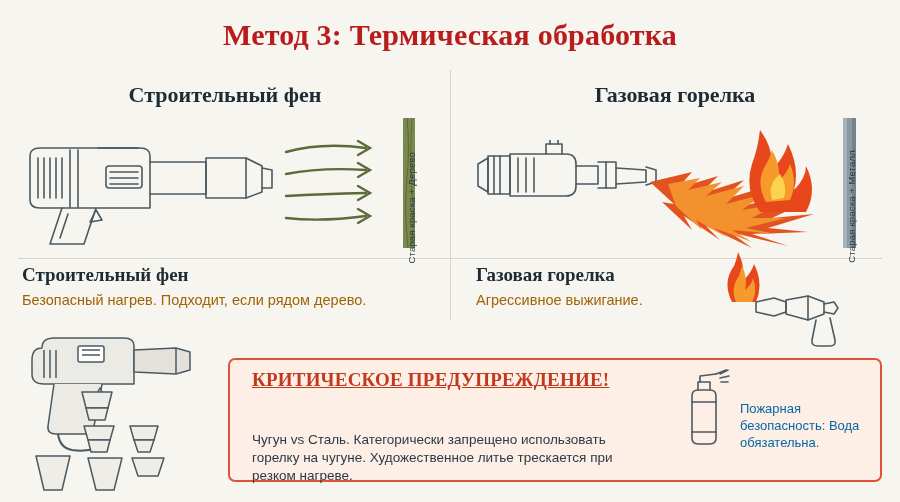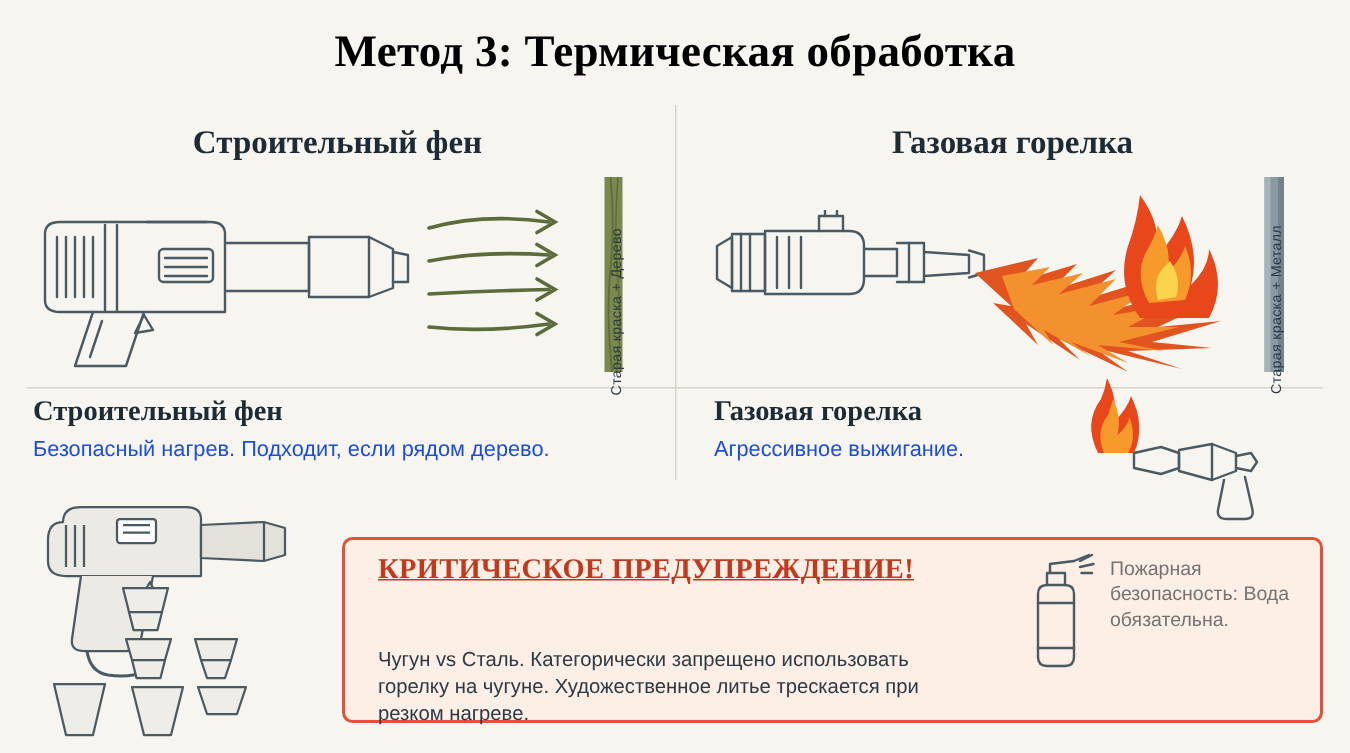--- a/index.html
+++ b/index.html
@@ -12,21 +12,21 @@
     position:relative;
   }
   .page{position:relative;width:900px;height:502px;}
 
   .title{
     position:absolute;top:18px;left:0;width:900px;
     text-align:center;
     font-family:"Liberation Serif", serif;
     font-weight:700;
     font-size:30px;
-    color:#000000;
+    color:#b91c1c;
     letter-spacing:.2px;
   }
 
   .divider-v{
     position:absolute;left:450px;top:70px;width:1px;height:250px;
     background:#d8d4cb;
   }
   .divider-h{
     position:absolute;left:18px;top:258px;width:864px;height:1px;
     background:#d8d4cb;
@@ -49,21 +49,21 @@
     font-weight:700;
     font-size:19px;
     color:#1d2b35;
   }
   .sub-head.left{left:22px;top:264px;}
   .sub-head.right{left:476px;top:264px;}
 
   .sub-text{
     position:absolute;
     font-size:14.5px;
-    color:#1d4ed8;
+    color:#a16207;
   }
   .sub-text.left{left:22px;top:292px;width:400px;}
   .sub-text.right{left:476px;top:292px;width:380px;}
 
   
   .vlabel{
     position:absolute;
     font-size:9.5px;
     color:#2b3a44;
     writing-mode:vertical-rl;
@@ -90,24 +90,24 @@
     text-decoration:underline;
   }
   .warn-body{
     position:absolute;left:252px;top:396px;width:388px;
     font-size:13.5px;
     line-height:18px;
     color:#2b3a44;
     margin-top:35px;
   }
   .safety-text{
-    position:absolute;left:740px;top:370px;width:140px;
+    position:absolute;left:740px;top:400px;width:140px;
     font-size:13px;
     line-height:17px;
-    color:#737373;
+    color:#0369a1;
   }
 
   svg{display:block;}
   .abs{position:absolute;}
 </style>
 </head>
 <body>
 
 <div class="page">
 

